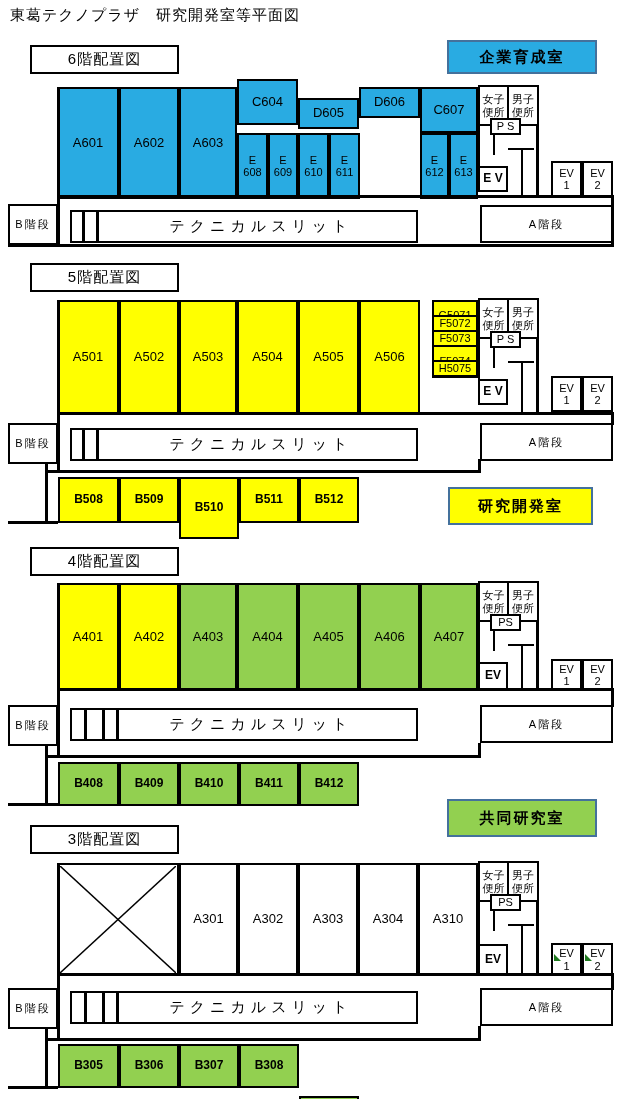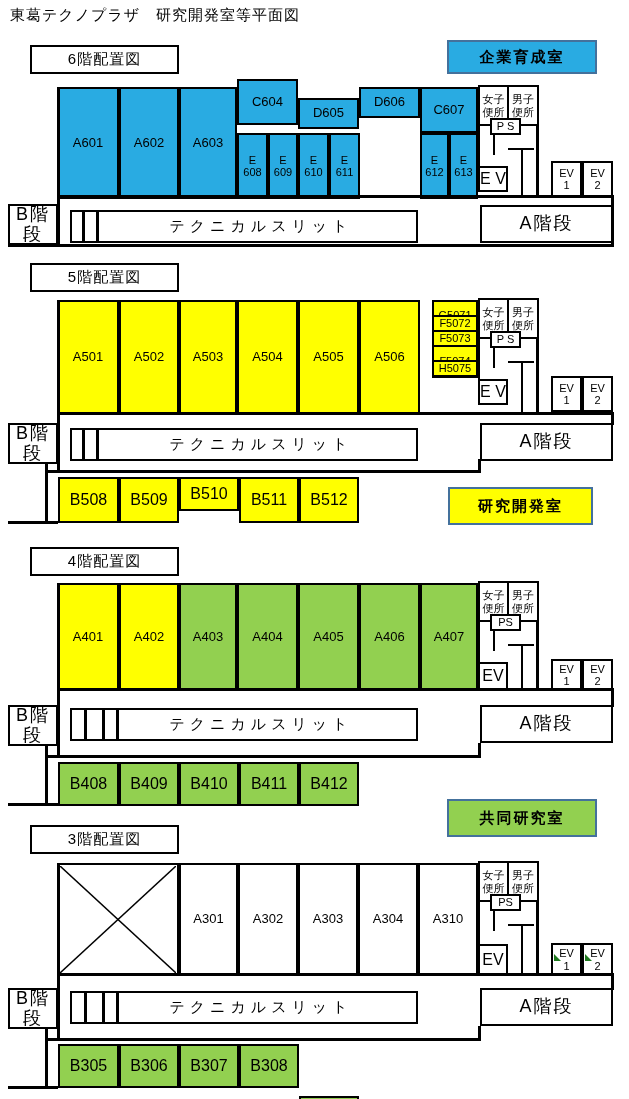--- a/index.html
+++ b/index.html
@@ -9,24 +9,24 @@
      display:flex;align-items:center;justify-content:center;text-align:center;
      font-size:13px;line-height:1.1;}
   .ln{position:absolute;background:#000;}
   .blue{background:var(--incubation-blue,#29abe2);}
   .yellow{background:var(--research-yellow,#ffff00);}
   .green{background:var(--joint-green,#92d050);}
   .legend{border:2px solid var(--legend-border,#44719c);font-weight:bold;font-size:15px;letter-spacing:2px;}
   .secbox{font-size:15px;letter-spacing:1px;text-align:right;}
   .title{position:absolute;left:10px;top:6px;font-size:15px;letter-spacing:1px;}
   .ts{font-size:15px;letter-spacing:5px;padding-left:34px;}
-  .stair{font-size:18px;letter-spacing:2px;}
+  .stair{font-size:11px;letter-spacing:2px;}
   .col{flex-direction:column;}
   .f11{font-size:11px;}
-  .f12{font-size:16px;}
+  .f12{font-size:12px;font-weight:bold;}
   .tri{position:absolute;width:0;height:0;border-bottom:7px solid var(--marker-green,#1e7a1e);
        border-right:7px solid transparent;}
   svg{display:block;}
 </style>
 </head>
 <body>
 
 <div id="canvas">
 
   <div class="title">東葛テクノプラザ　研究開発室等平面図</div>
@@ -157,21 +157,21 @@
     <div class="ln" style="left:8px;top:521px;width:50px;height:3px"></div>
 
     <div class="b stair" style="left:8px;top:423px;width:50px;height:41px">B階段</div>
     <div class="b ts" style="left:70px;top:428px;width:348px;height:33px">テクニカルスリット</div>
     <div class="ln" style="left:82px;top:430px;width:3px;height:29px"></div>
     <div class="ln" style="left:96px;top:430px;width:3px;height:29px"></div>
     <div class="b stair" style="left:480px;top:423px;width:133px;height:38px">A階段</div>
 
     <div class="b yellow f12" style="left:58px;top:477px;width:61px;height:46px">B508</div>
     <div class="b yellow f12" style="left:119px;top:477px;width:60px;height:46px">B509</div>
-    <div class="b yellow f12" style="left:179px;top:477px;width:60px;height:34px">B510</div>
+    <div class="b yellow f12" style="left:179px;top:477px;width:60px;height:62px">B510</div>
     <div class="b yellow f12" style="left:239px;top:477px;width:60px;height:46px">B511</div>
     <div class="b yellow f12" style="left:299px;top:477px;width:60px;height:46px">B512</div>
 
     <div class="b legend yellow" style="left:448px;top:487px;width:145px;height:38px">研究開発室</div>
   </section>
 
   <section>
     <div class="b secbox" style="left:30px;top:547px;width:149px;height:29px">4階配置図</div>
 
     <div class="b yellow" style="left:57px;top:583px;width:62px;height:108px">A401</div>

